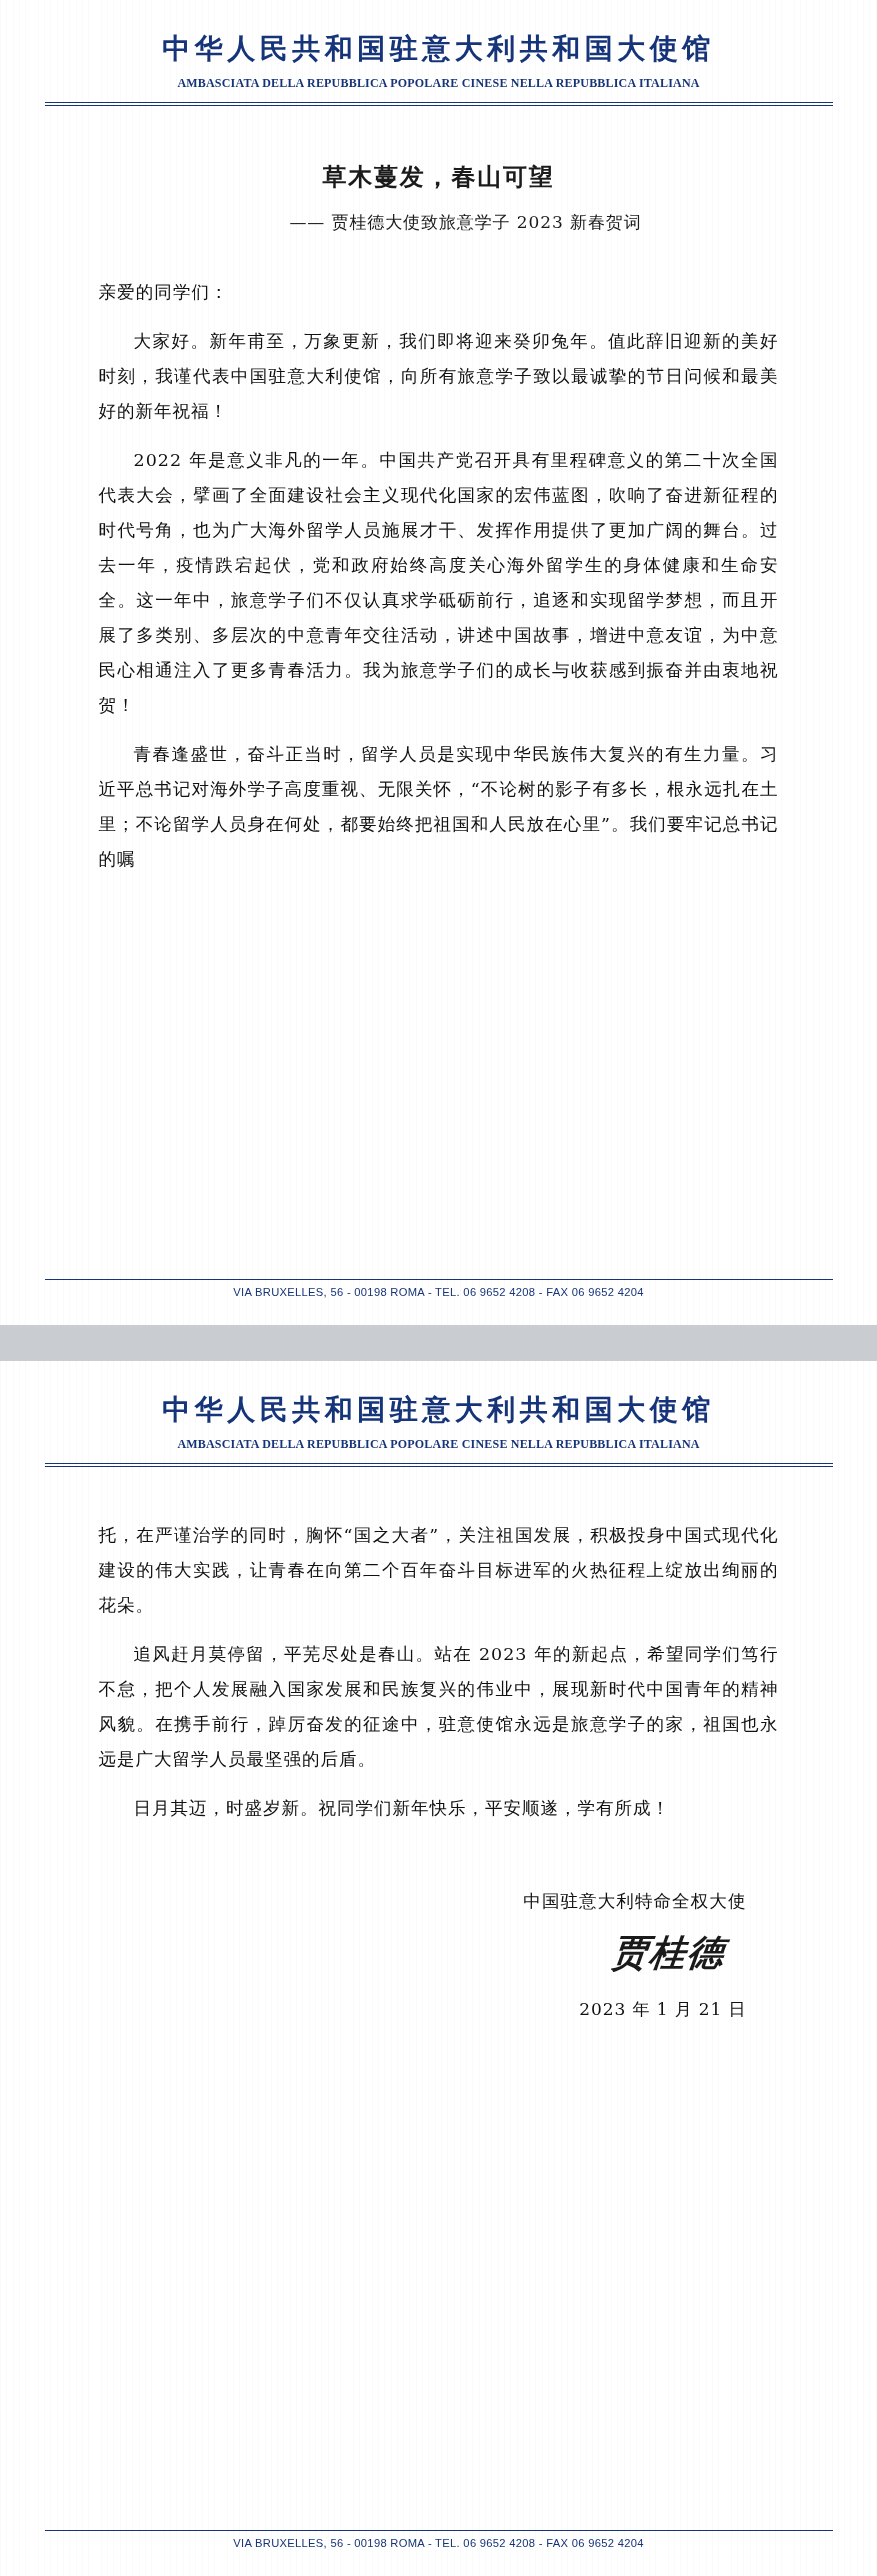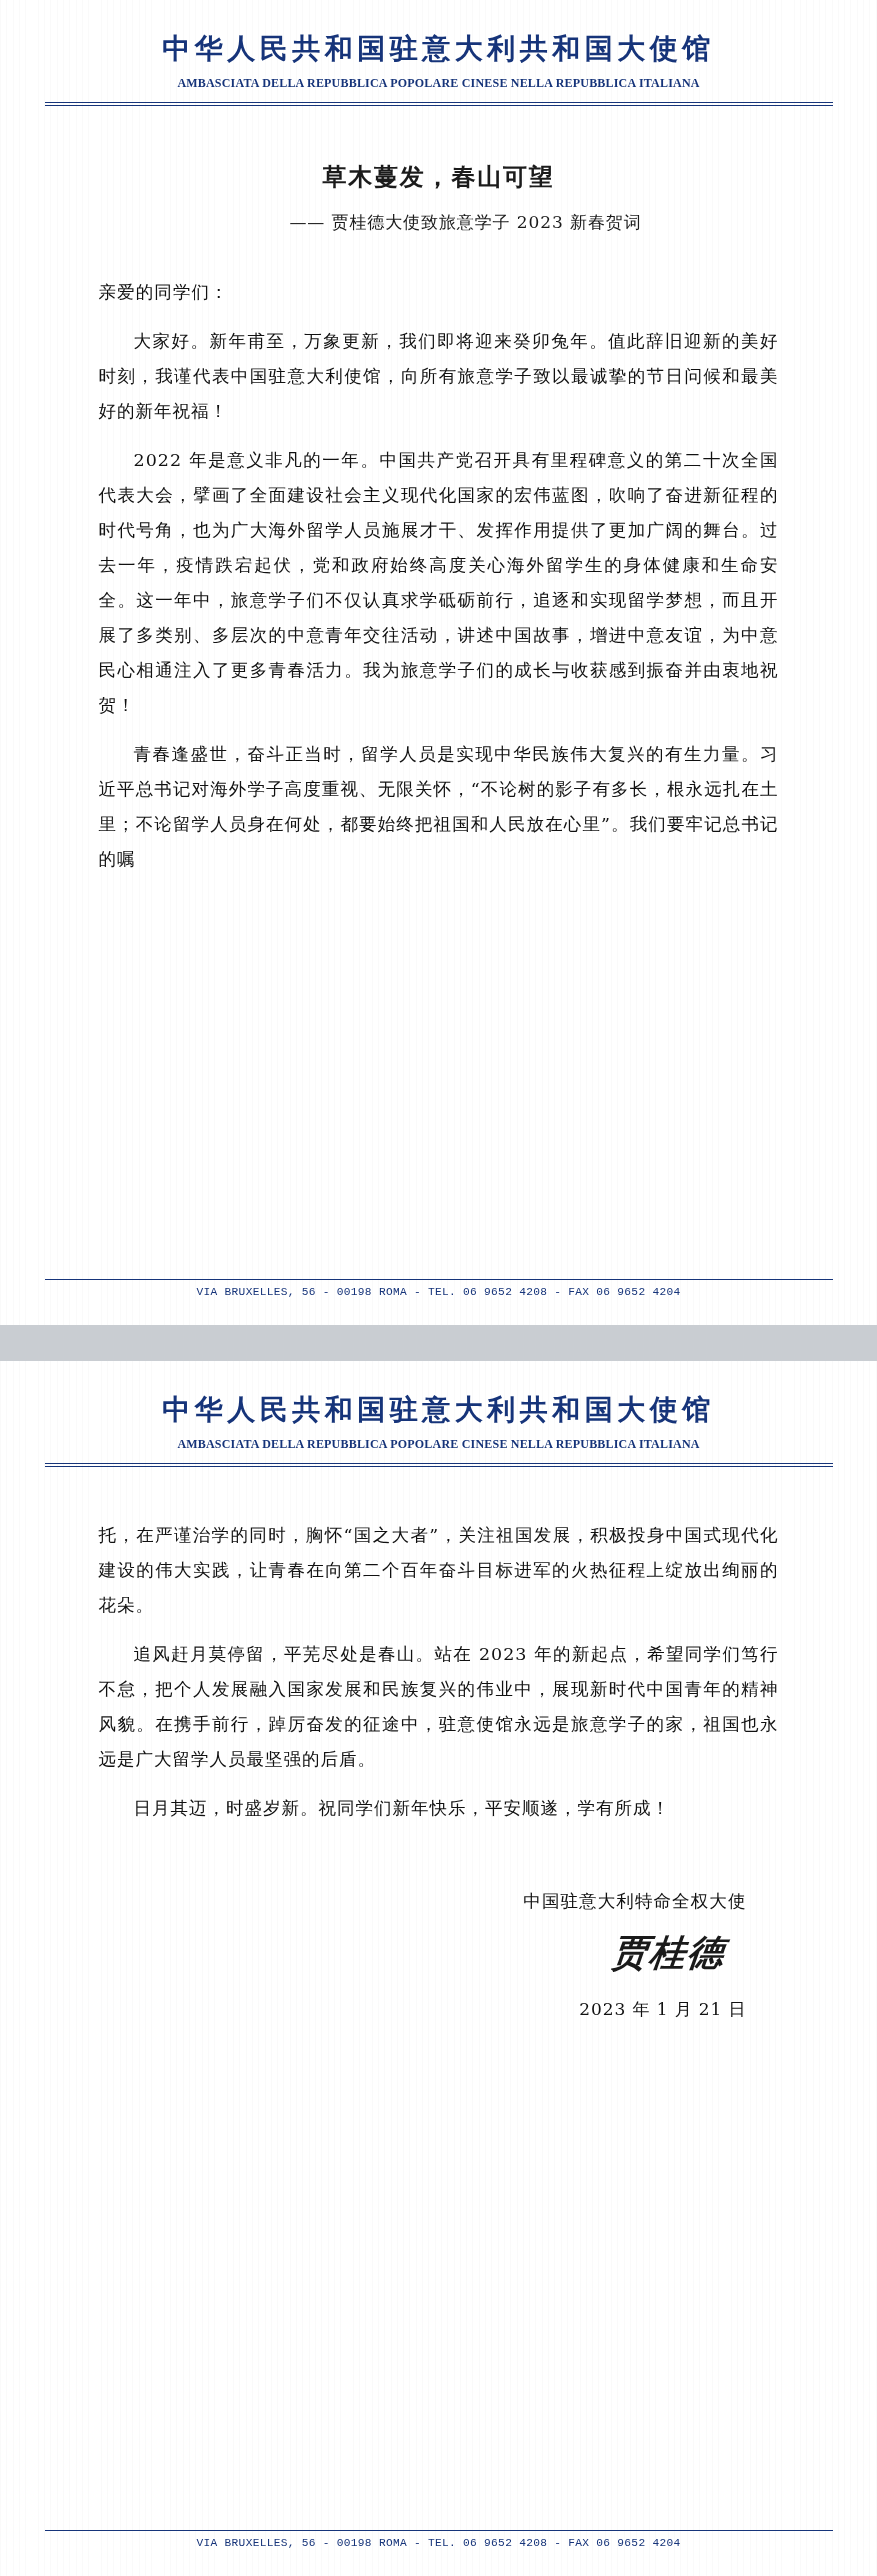--- a/index.html
+++ b/index.html
@@ -121,21 +121,21 @@
   }
   .footer-rule {
     margin: 0 auto 6.3px auto;
     width: 788px;
     border-top: 0.9px solid #16347a;
   }
   .footer-text {
     color: #16347a;
     font-size: 11.2px;
     letter-spacing: 0.3px;
-    font-family: Liberation Mono, monospace;
+    font-family: Liberation Sans, sans-serif;
   }
 
   .sign-block {
     width: 680px;
     margin: 63px auto 0 auto;
     text-align: right;
   }
   .sign-title {
     font-size: 17.5px;
     letter-spacing: 1.1px;

